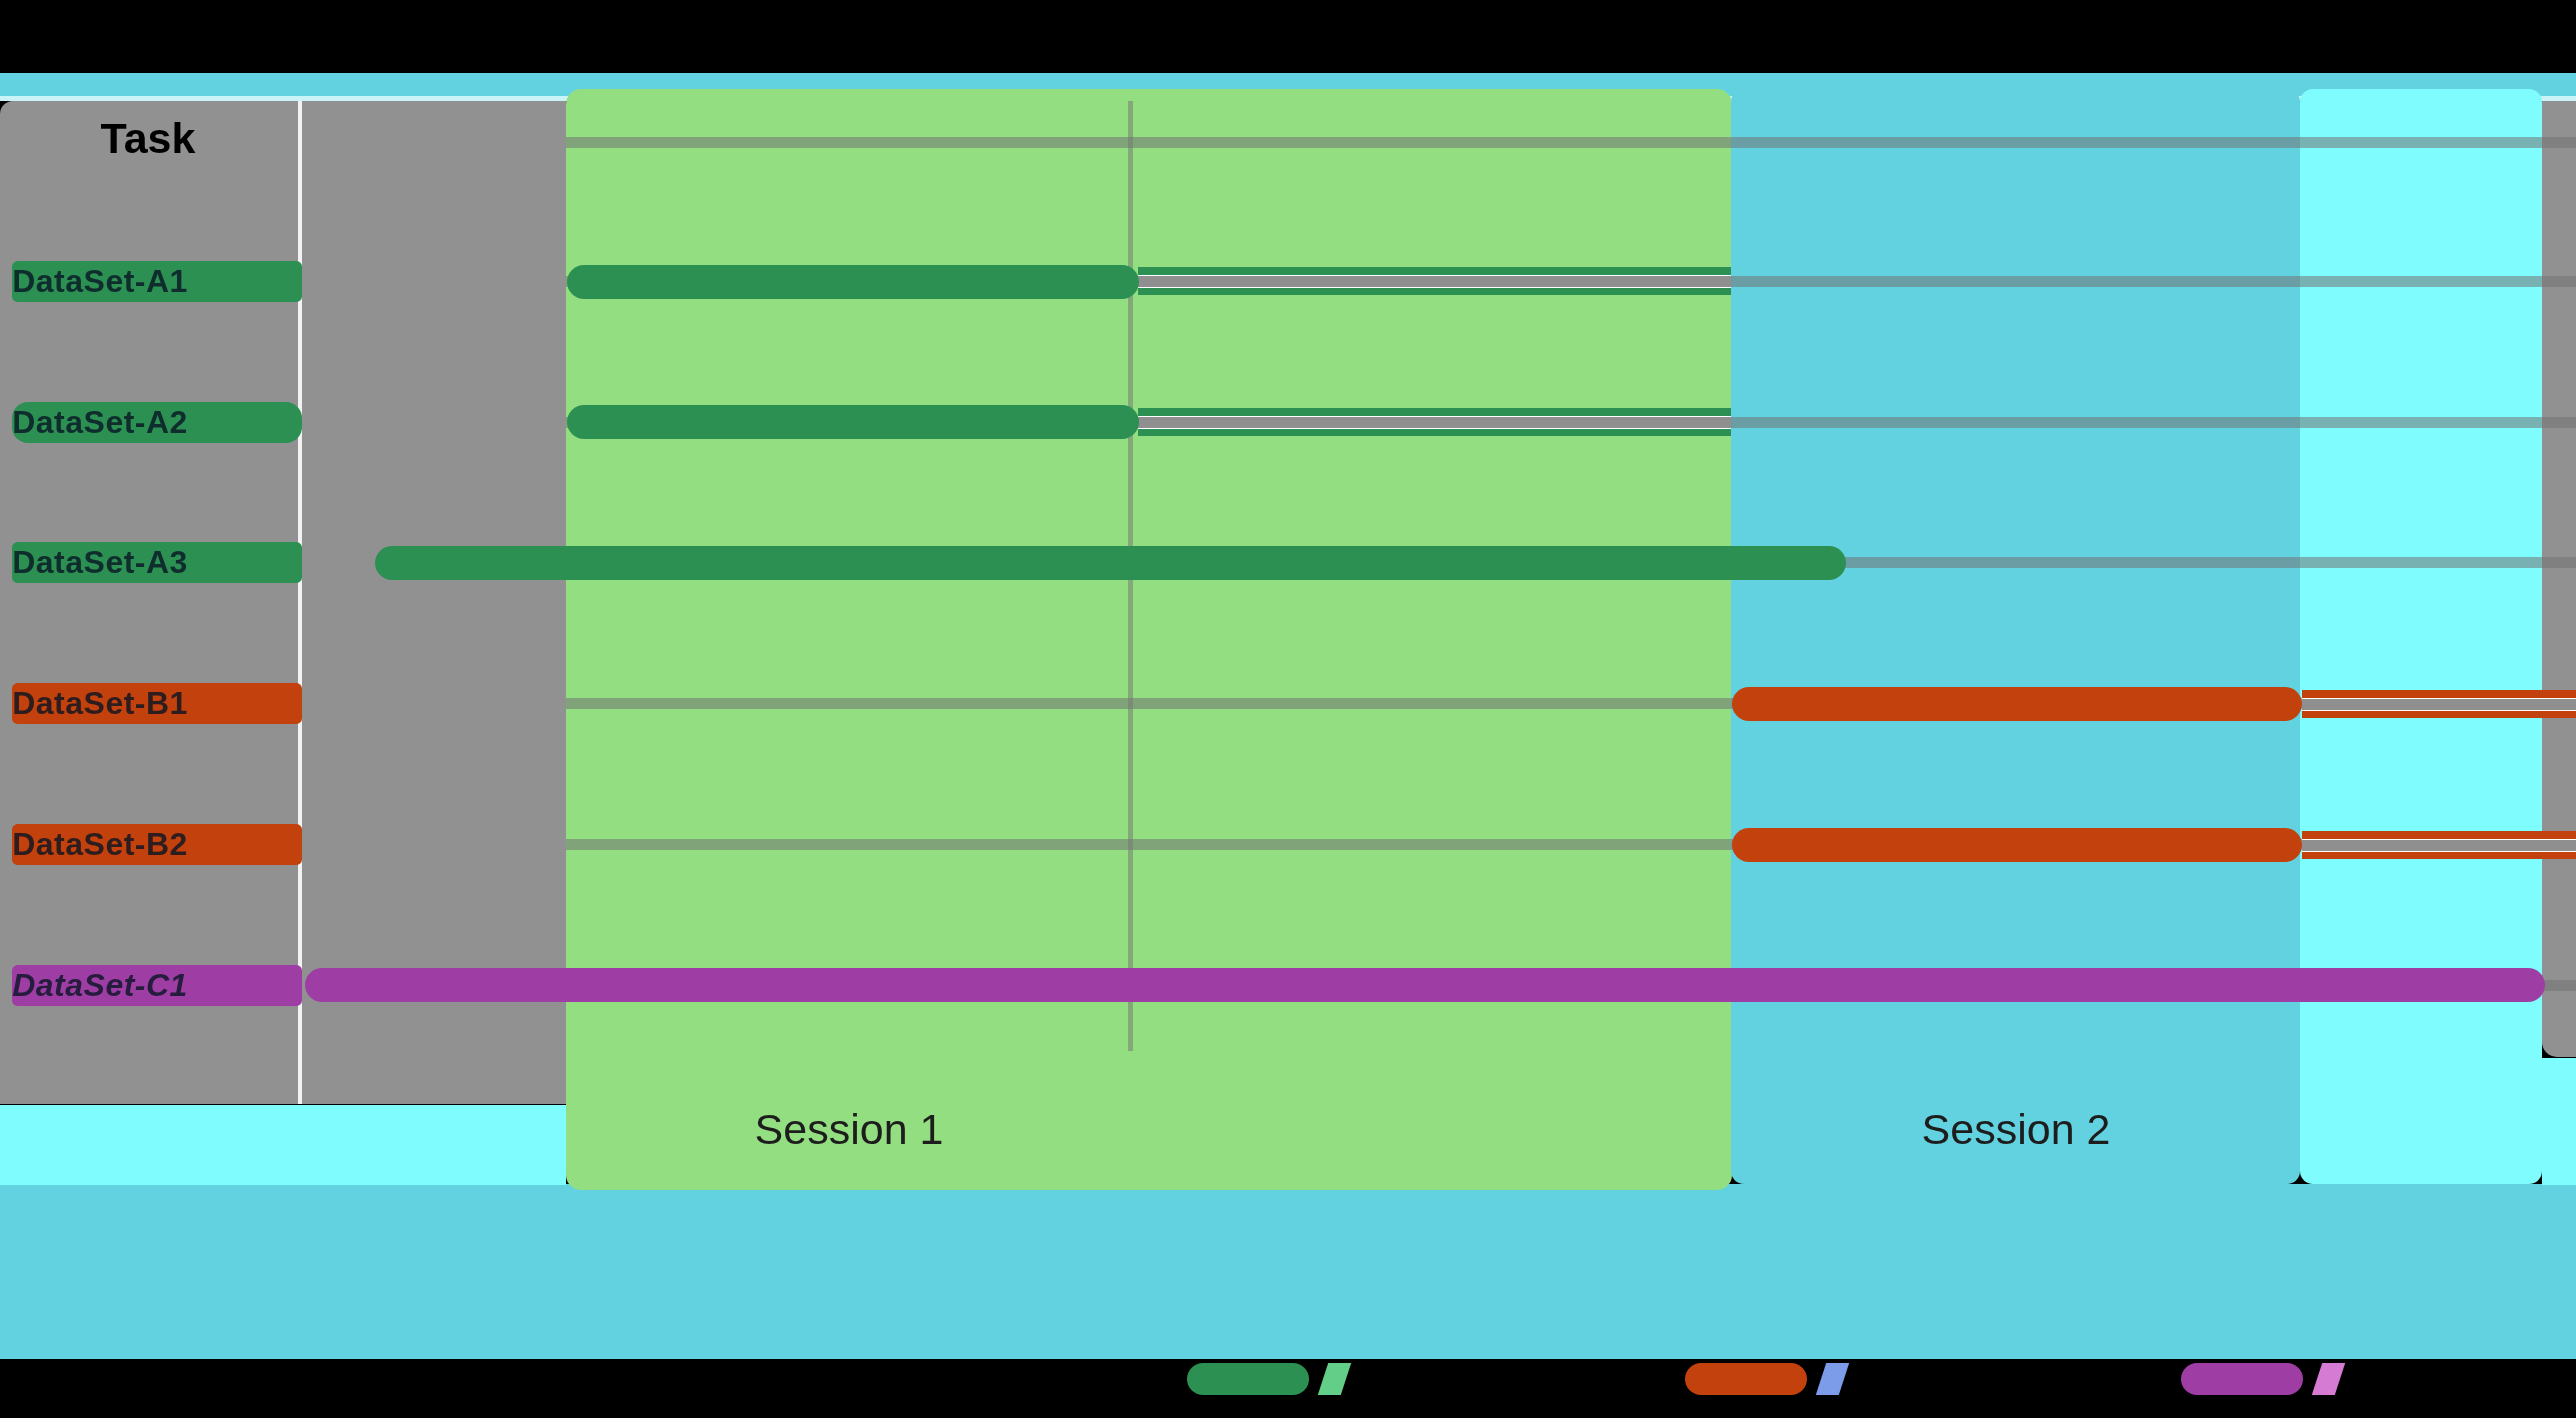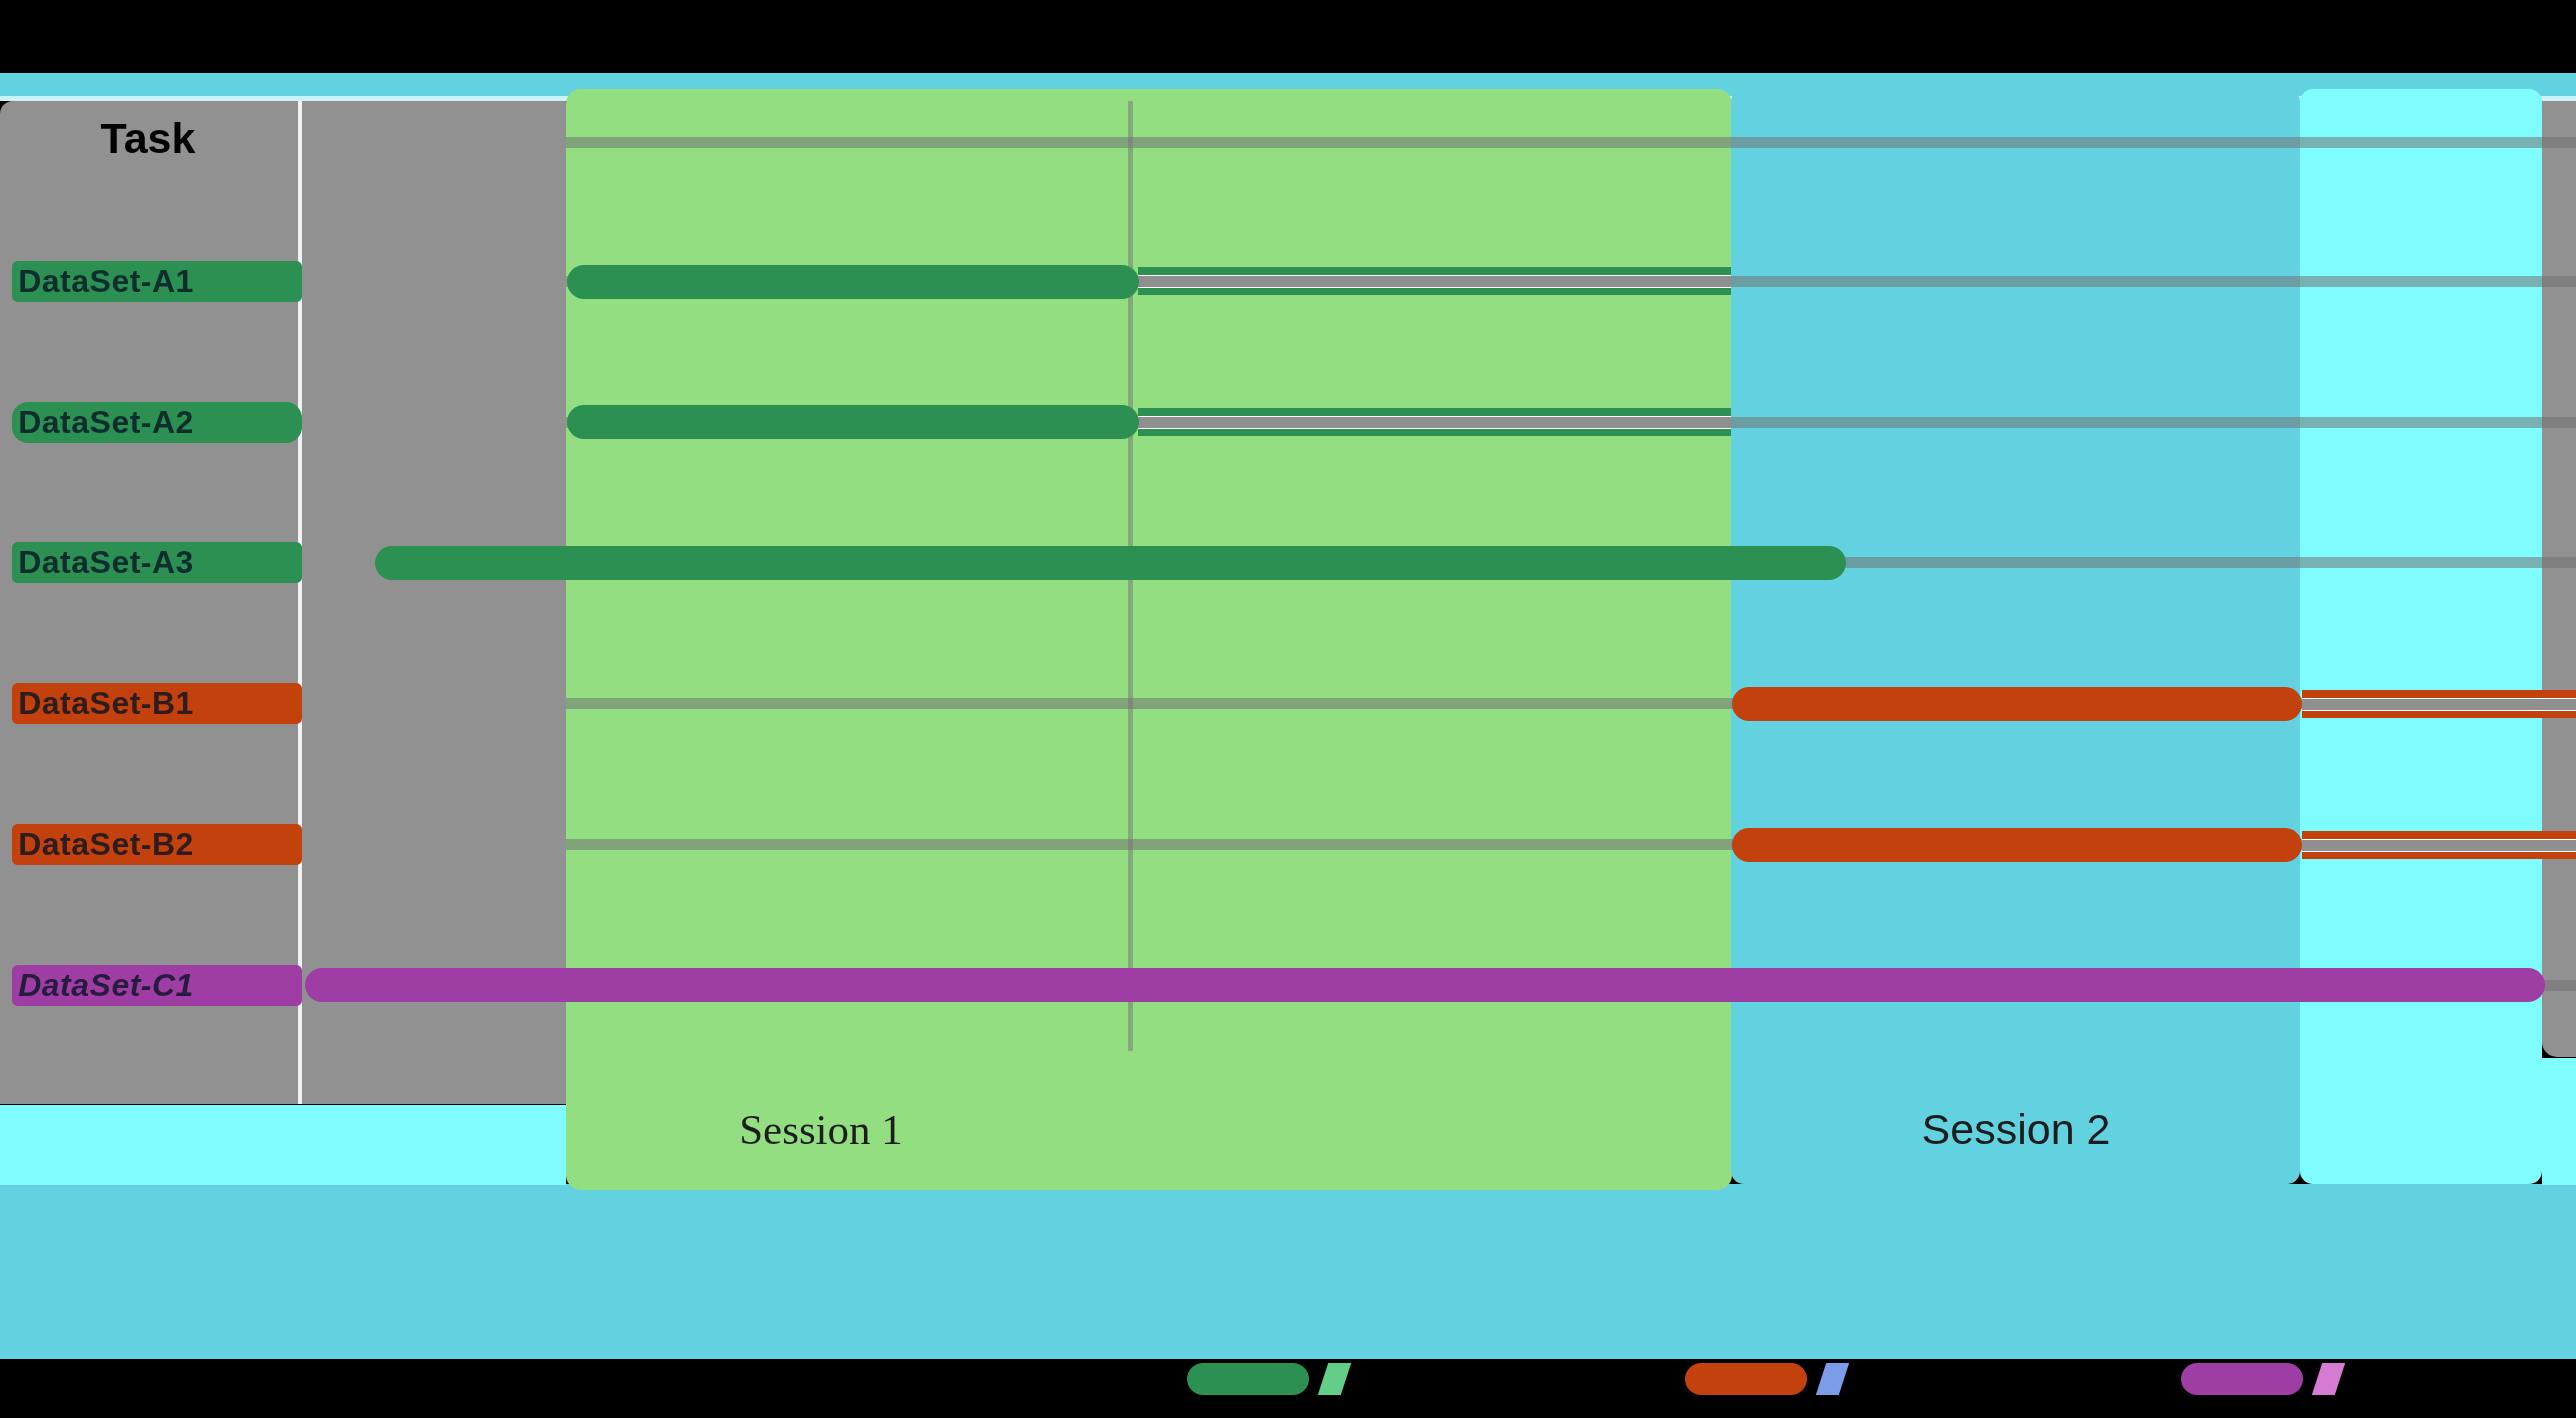--- a/index.html
+++ b/index.html
@@ -24,21 +24,21 @@
   
   .runline{height:28px;z-index:3;}
   .runline .core{position:absolute;left:0;right:0;top:7.5px;height:11.3px;background:#8F8F8F;
                  border-top:0.9px solid #fff;border-bottom:0.9px solid #fff;}
   .bar{height:34px;border-radius:17px;z-index:4;}
   .c-green{background:#2C9053;}
   .c-blue{background:#c2410c;}
   .c-purple{background:#9E3EA4;}
   .badge{height:41px;width:290px;left:12.2px;border-radius:5.6px;z-index:5;
          display:flex;align-items:center;}
-  .badge span{font-size:32px;font-weight:700;color:rgba(8,20,35,0.8);padding-left:6px;
+  .badge span{font-size:32px;font-weight:700;color:rgba(8,20,35,0.8);padding-left:0;
               letter-spacing:0.5px;white-space:nowrap;}
   
   .col-title{width:296px;text-align:right;font-size:43px;font-weight:700;color:#000;z-index:6;}
   .session-label{width:394px;text-align:center;font-size:43px;color:#1d1d1d;z-index:6;}
   
   .legend-pill{height:32px;width:122px;border-radius:16px;z-index:7;}
   .legend-slash{height:32px;width:22.5px;transform:skewX(-18deg);z-index:7;}
   .s-green{background:#63CE87;}
   .s-blue{background:#7C9BE8;}
   .s-purple{background:#D67BD4;}
@@ -111,21 +111,21 @@
   <div class="abs badge c-blue" style="top:683px;">
     <span>DataSet-B1</span>
     </div>
   <div class="abs badge c-blue" style="top:824px;">
     <span>DataSet-B2</span>
     </div>
   <div class="abs badge c-purple" style="top:965px;font-style:italic;">
     <span>DataSet-C1</span>
     </div>
 
-  <div class="abs session-label" style="left:624px;top:1105px;font-family:Liberation Serif, serif;">Session 1</div>
+  <div class="abs session-label" style="left:652px;top:1105px;">Session 1</div>
   <div class="abs session-label" style="left:1819px;top:1105px;">Session 2</div>
 
   <div>
     <div class="abs legend-pill c-green" style="left:1187px;top:1363px;"></div>
     <div class="abs legend-slash s-green" style="left:1323px;top:1363px;"></div>
     <div class="abs legend-text" style="left:1359px;top:1363px;"></div>
 
     <div class="abs legend-pill c-blue" style="left:1685px;top:1363px;"></div>
     <div class="abs legend-slash s-blue" style="left:1821px;top:1363px;"></div>
     <div class="abs legend-text" style="left:1857px;top:1363px;"></div>

